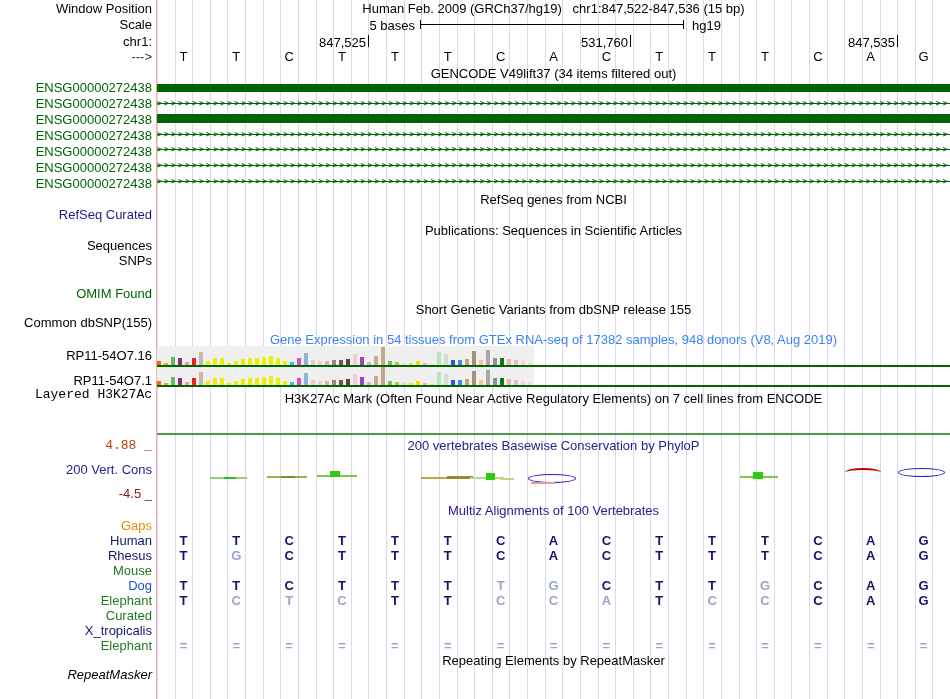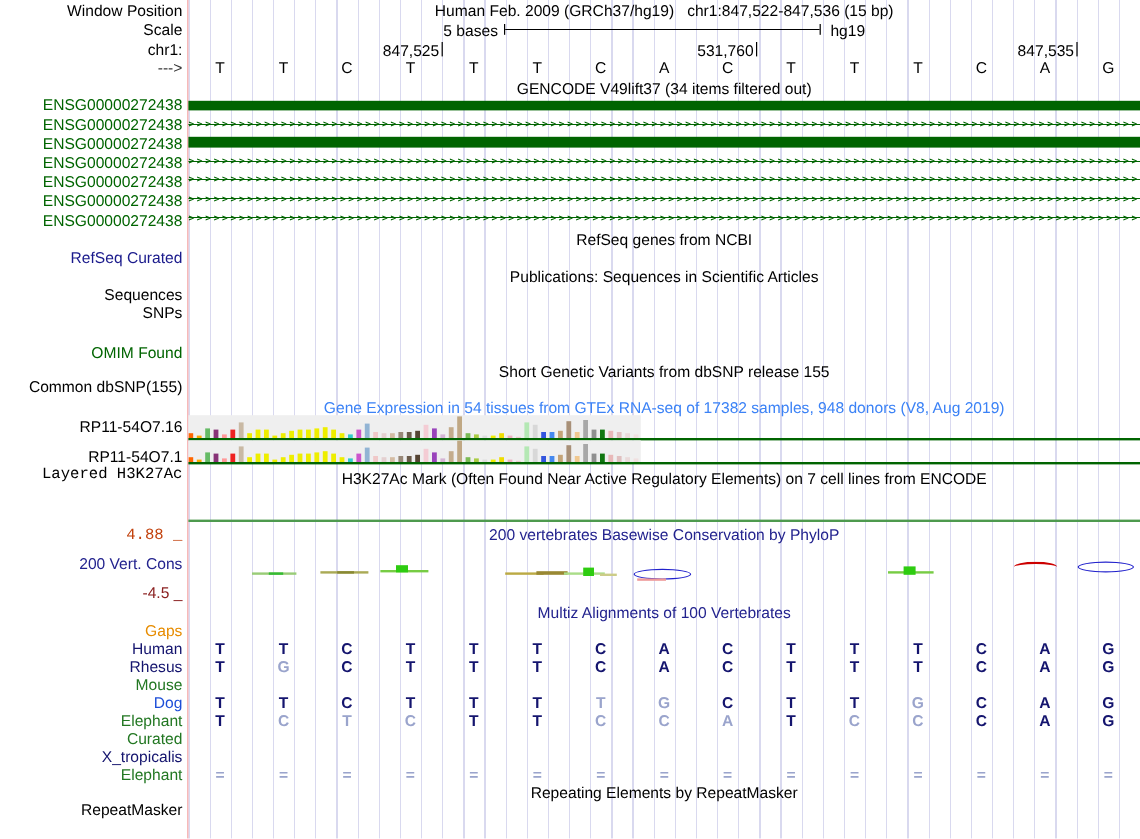--- a/index.html
+++ b/index.html
@@ -48,21 +48,21 @@
     <div class="lbl" style="position: absolute; top: 487px; color: rgb(139, 32, 32);">-4.5 _</div>
     <div class="lbl" style="position: absolute; top: 519px; color: rgb(231, 140, 0);">Gaps</div>
     <div class="lbl" style="position: absolute; top: 534px; color: rgb(20, 20, 110);">Human</div>
     <div class="lbl" style="position: absolute; top: 549px; color: rgb(20, 20, 110);">Rhesus</div>
     <div class="lbl" style="position: absolute; top: 564px; color: rgb(34, 119, 34);">Mouse</div>
     <div class="lbl" style="position: absolute; top: 579px; color: #1d4ed8;">Dog</div>
     <div class="lbl" style="position: absolute; top: 594px; color: rgb(34, 119, 34);">Elephant</div>
     <div class="lbl" style="position: absolute; top: 609px; color: rgb(34, 119, 34);">Curated</div>
     <div class="lbl" style="position: absolute; top: 624px; color: rgb(20, 20, 110);">X_tropicalis</div>
     <div class="lbl" style="position: absolute; top: 639px; color: rgb(34, 119, 34);">Elephant</div>
-    <div class="lbl" style="position: absolute; top: 668px; color: rgb(0, 0, 0);">RepeatMasker</div>
+    <div class="lbl" style="position: absolute; top: 668px; color: rgb(0, 0, 0); font-style: italic;">RepeatMasker</div>
     <div class="ctr" style="position: absolute; top: 67px; color: rgb(0, 0, 0);">GENCODE V49lift37 (34 items filtered out)</div>
     <div class="ctr" style="position: absolute; top: 193px; color: rgb(0, 0, 0);">RefSeq genes from NCBI</div>
     <div class="ctr" style="position: absolute; top: 224px; color: rgb(0, 0, 0);">Publications: Sequences in Scientific Articles</div>
     <div class="ctr" style="position: absolute; top: 303px; color: rgb(0, 0, 0);">Short Genetic Variants from dbSNP release 155</div>
     <div class="ctr" style="position: absolute; top: 333px; color: #3b82f6;">Gene Expression in 54 tissues from GTEx RNA-seq of 17382 samples, 948 donors (V8, Aug 2019)</div>
     <div class="ctr" style="position: absolute; top: 392px; color: rgb(0, 0, 0);">H3K27Ac Mark (Often Found Near Active Regulatory Elements) on 7 cell lines from ENCODE</div>
     <div class="ctr" style="position: absolute; top: 439px; color: rgb(35, 35, 142);">200 vertebrates Basewise Conservation by PhyloP</div>
     <div class="ctr" style="position: absolute; top: 504px; color: rgb(35, 35, 142);">Multiz Alignments of 100 Vertebrates</div>
     <div class="ctr" style="position: absolute; top: 654px; color: rgb(0, 0, 0);">Repeating Elements by RepeatMasker</div>
     <div style="position: absolute; left: 315px; width: 100px; top: 18px; text-align: right;">5 bases</div>

